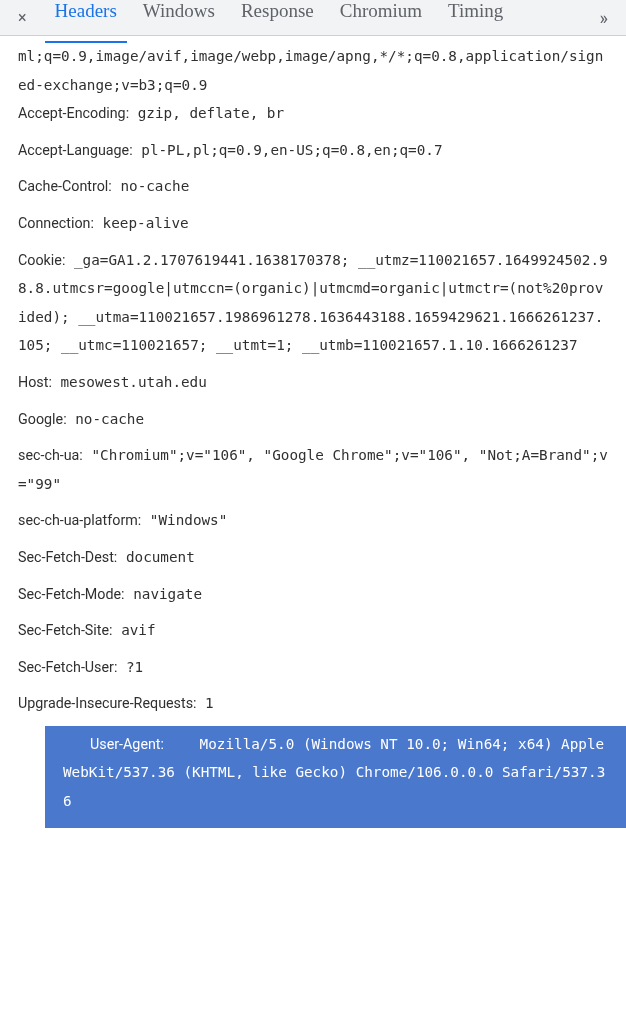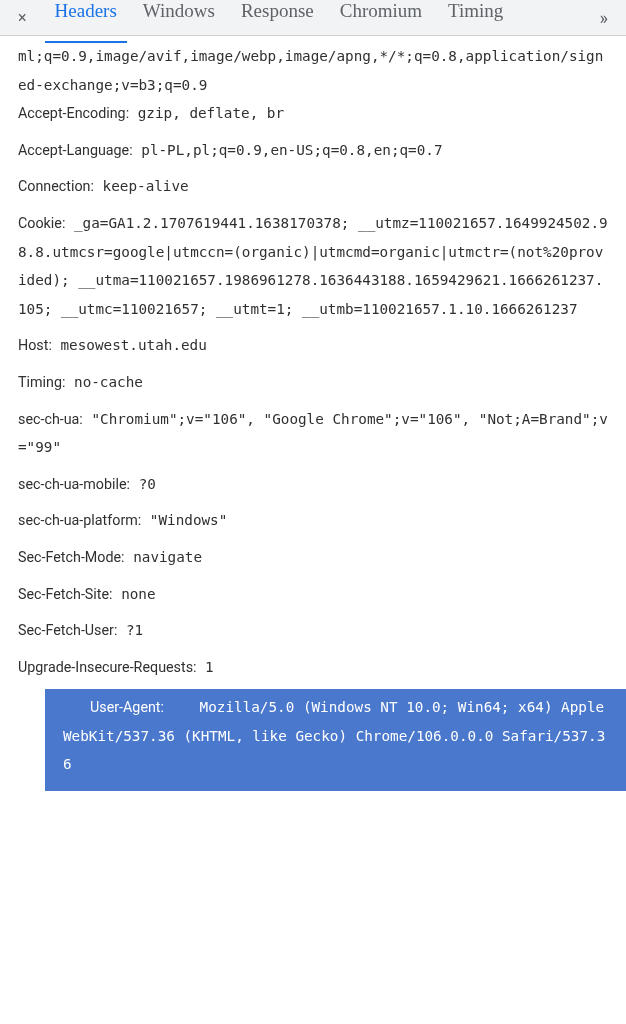--- a/index.html
+++ b/index.html
@@ -109,65 +109,69 @@
   <div class="header-line">
     <span class="hname">Accept-Encoding:</span>
     <span class="hvalue">gzip, deflate, br</span>
   </div>
 
   <div class="header-line">
     <span class="hname">Accept-Language:</span>
     <span class="hvalue">pl-PL,pl;q=0.9,en-US;q=0.8,en;q=0.7</span>
   </div>
 
+  <div class="header-line">
+    <span class="hname">Cache-Control:</span>
+    <span class="hvalue">no-cache</span>
+  </div>
 
   <div class="header-line">
     <span class="hname">Connection:</span>
     <span class="hvalue">keep-alive</span>
   </div>
 
   <div class="header-line">
     <span class="hname">Cookie:</span>
     <span class="hvalue">_ga=GA1.2.1707619441.1638170378; __utmz=110021657.1649924502.98.8.utmcsr=google|utmccn=(organic)|utmcmd=organic|utmctr=(not%20provided); __utma=110021657.1986961278.1636443188.1659429621.1666261237.105; __utmc=110021657; __utmt=1; __utmb=110021657.1.10.1666261237</span>
   </div>
 
   <div class="header-line">
     <span class="hname">Host:</span>
     <span class="hvalue">mesowest.utah.edu</span>
   </div>
 
   <div class="header-line">
-    <span class="hname">Timing:</span>
+    <span class="hname">Google:</span>
     <span class="hvalue">no-cache</span>
   </div>
 
   <div class="header-line">
     <span class="hname">sec-ch-ua:</span>
     <span class="hvalue">"Chromium";v="106", "Google Chrome";v="106", "Not;A=Brand";v="99"</span>
   </div>
 
-  <div class="header-line">
-    <span class="hname">sec-ch-ua-mobile:</span>
-    <span class="hvalue">?0</span>
-  </div>
 
   <div class="header-line">
     <span class="hname">sec-ch-ua-platform:</span>
     <span class="hvalue">"Windows"</span>
   </div>
 
+  <div class="header-line">
+    <span class="hname">Sec-Fetch-Dest:</span>
+    <span class="hvalue">document</span>
+  </div>
 
   <div class="header-line">
     <span class="hname">Sec-Fetch-Mode:</span>
     <span class="hvalue">navigate</span>
   </div>
 
   <div class="header-line">
     <span class="hname">Sec-Fetch-Site:</span>
-    <span class="hvalue">none</span>
+    <span class="hvalue">avif</span>
   </div>
 
   <div class="header-line">
     <span class="hname">Sec-Fetch-User:</span>
     <span class="hvalue">?1</span>
   </div>
 
   <div class="header-line">
     <span class="hname">Upgrade-Insecure-Requests:</span>
     <span class="hvalue">1</span>

